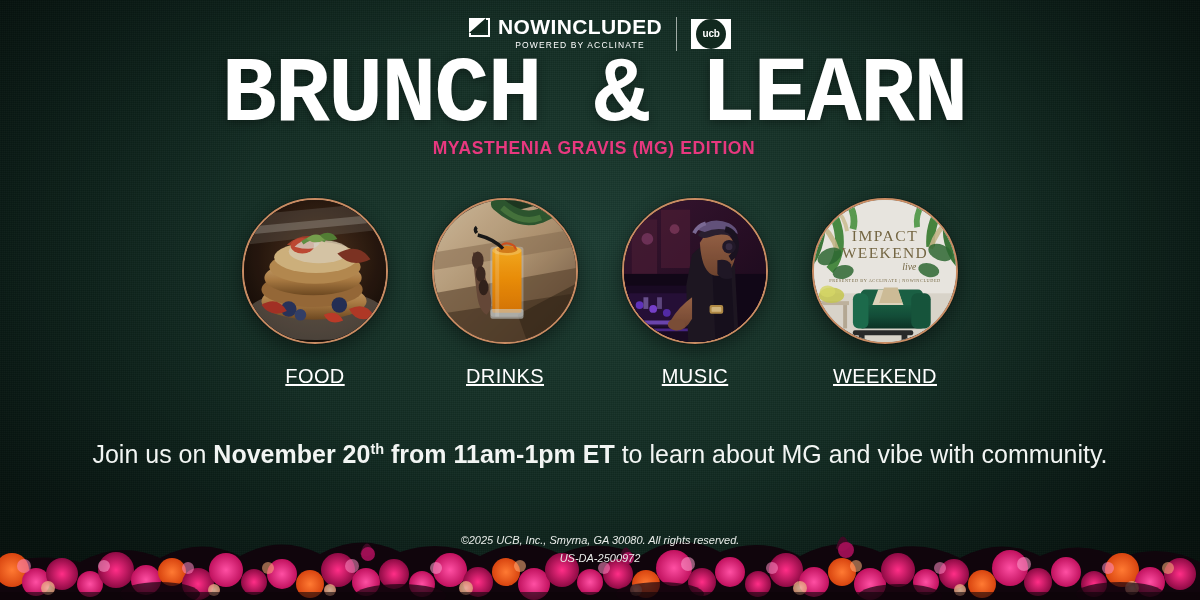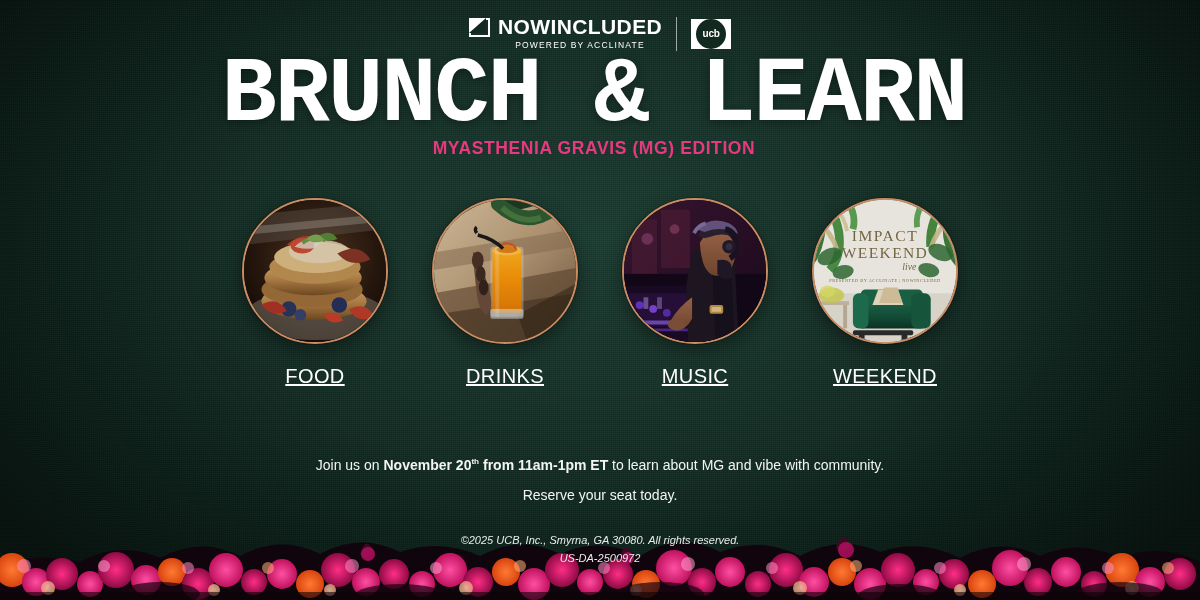--- a/index.html
+++ b/index.html
@@ -102,22 +102,22 @@
   }
   .circle svg{ display:block; width:100%; height:100%; }
   .circle-label{
     margin-top:21px; color:#fff; font-size:20px; letter-spacing:.4px;
     font-weight:400;
     text-decoration:underline;
   }
 
   
   .body-copy{
-    position:absolute; left:0; right:0; top:447px; z-index:6;
-    text-align:center; color:#f2f5f3; font-size:14px; line-height:30px;
+    position:absolute; left:0; right:0; top:434px; z-index:6;
+    text-align:center; color:#f2f5f3; font-size:25px; line-height:30px;
   }
   .body-copy b{ font-weight:bold; }
   .body-copy sup{ font-size:.58em; vertical-align:super; }
 
   
   .legal{
     position:absolute; left:0; right:0; top:531px; z-index:7;
     text-align:center; color:#e9ece9; font-size:11px; line-height:18px;
     font-style:italic;
   }
@@ -359,21 +359,20 @@
       </div>
       <div class="circle-label">WEEKEND</div>
     </div>
 
   </div>
 
   <div class="body-copy">
     <div>
       <span>Join us on </span><b><span>November 20</span><sup>th</sup><span> from 11am-1pm ET</span></b><span> to learn about MG and vibe with community.</span>
     </div>
-    <div>Reserve your seat today.</div>
   </div>
 
   <div class="legal">
     <div>©2025 UCB, Inc., Smyrna, GA 30080. All rights reserved.</div>
     <div>US-DA-2500972</div>
   </div>
 
   <div class="floral">
     <svg viewBox="0 0 1200 92" preserveAspectRatio="none">
       <defs>

